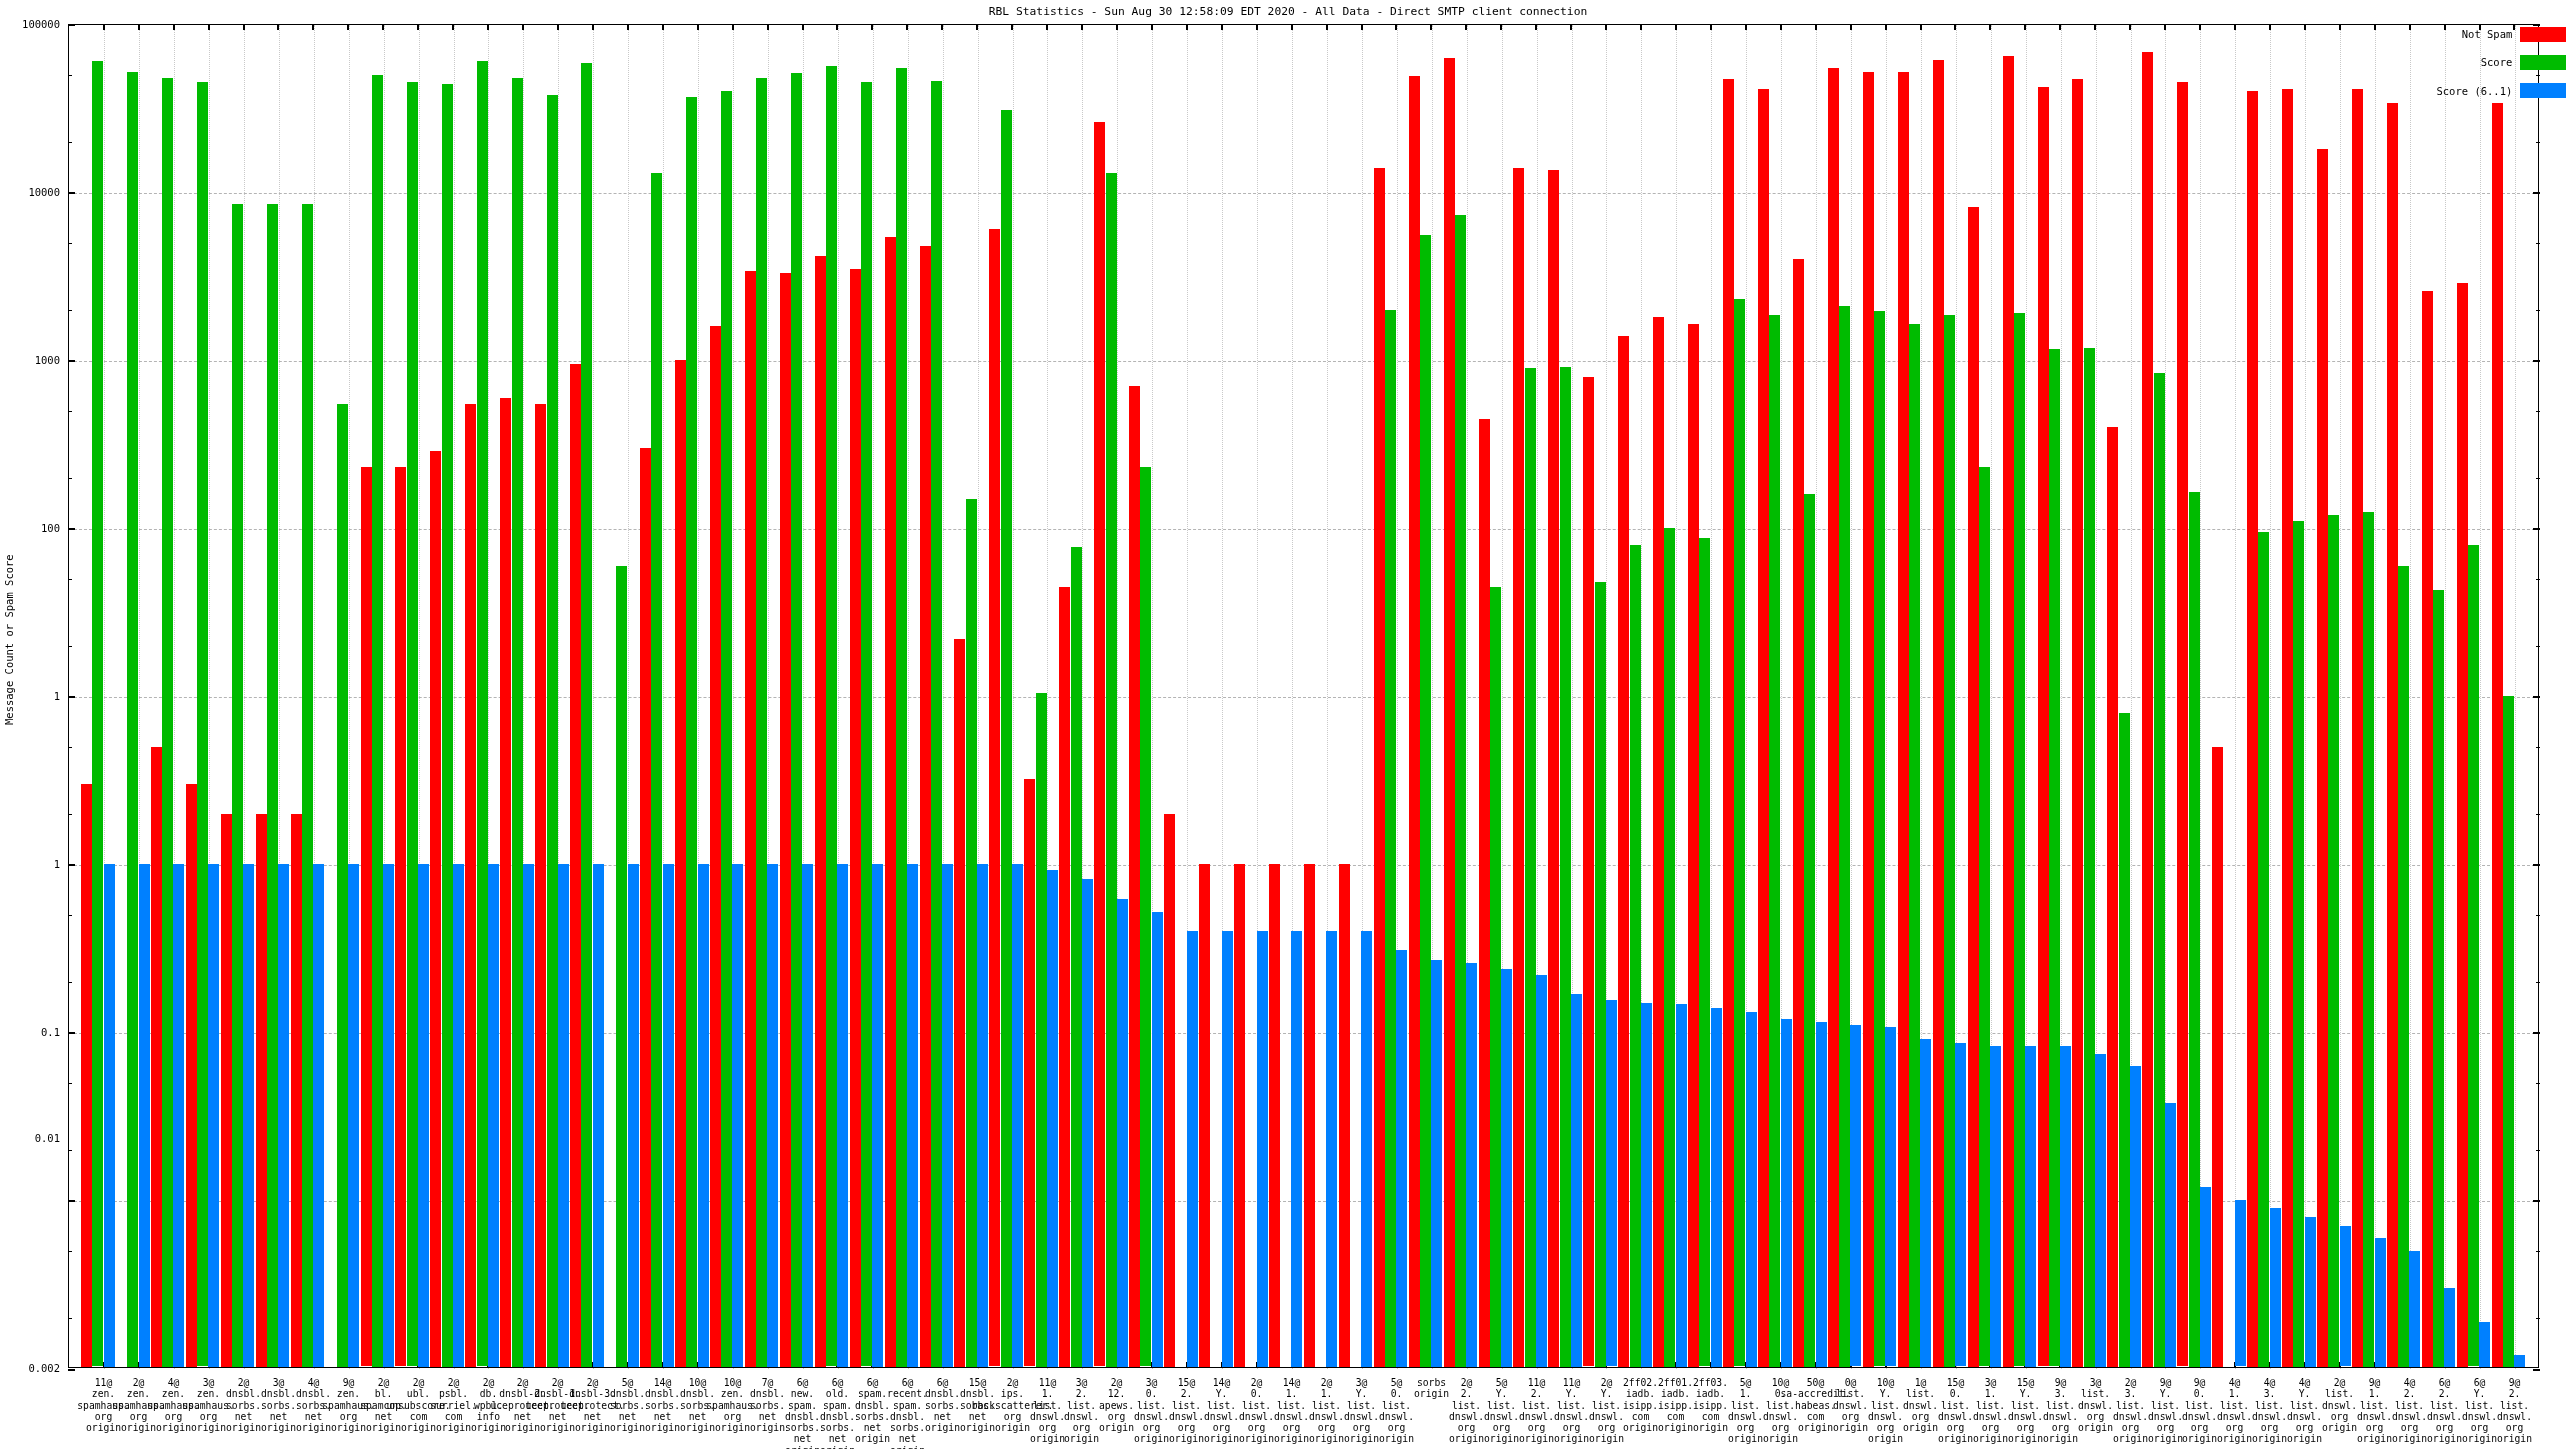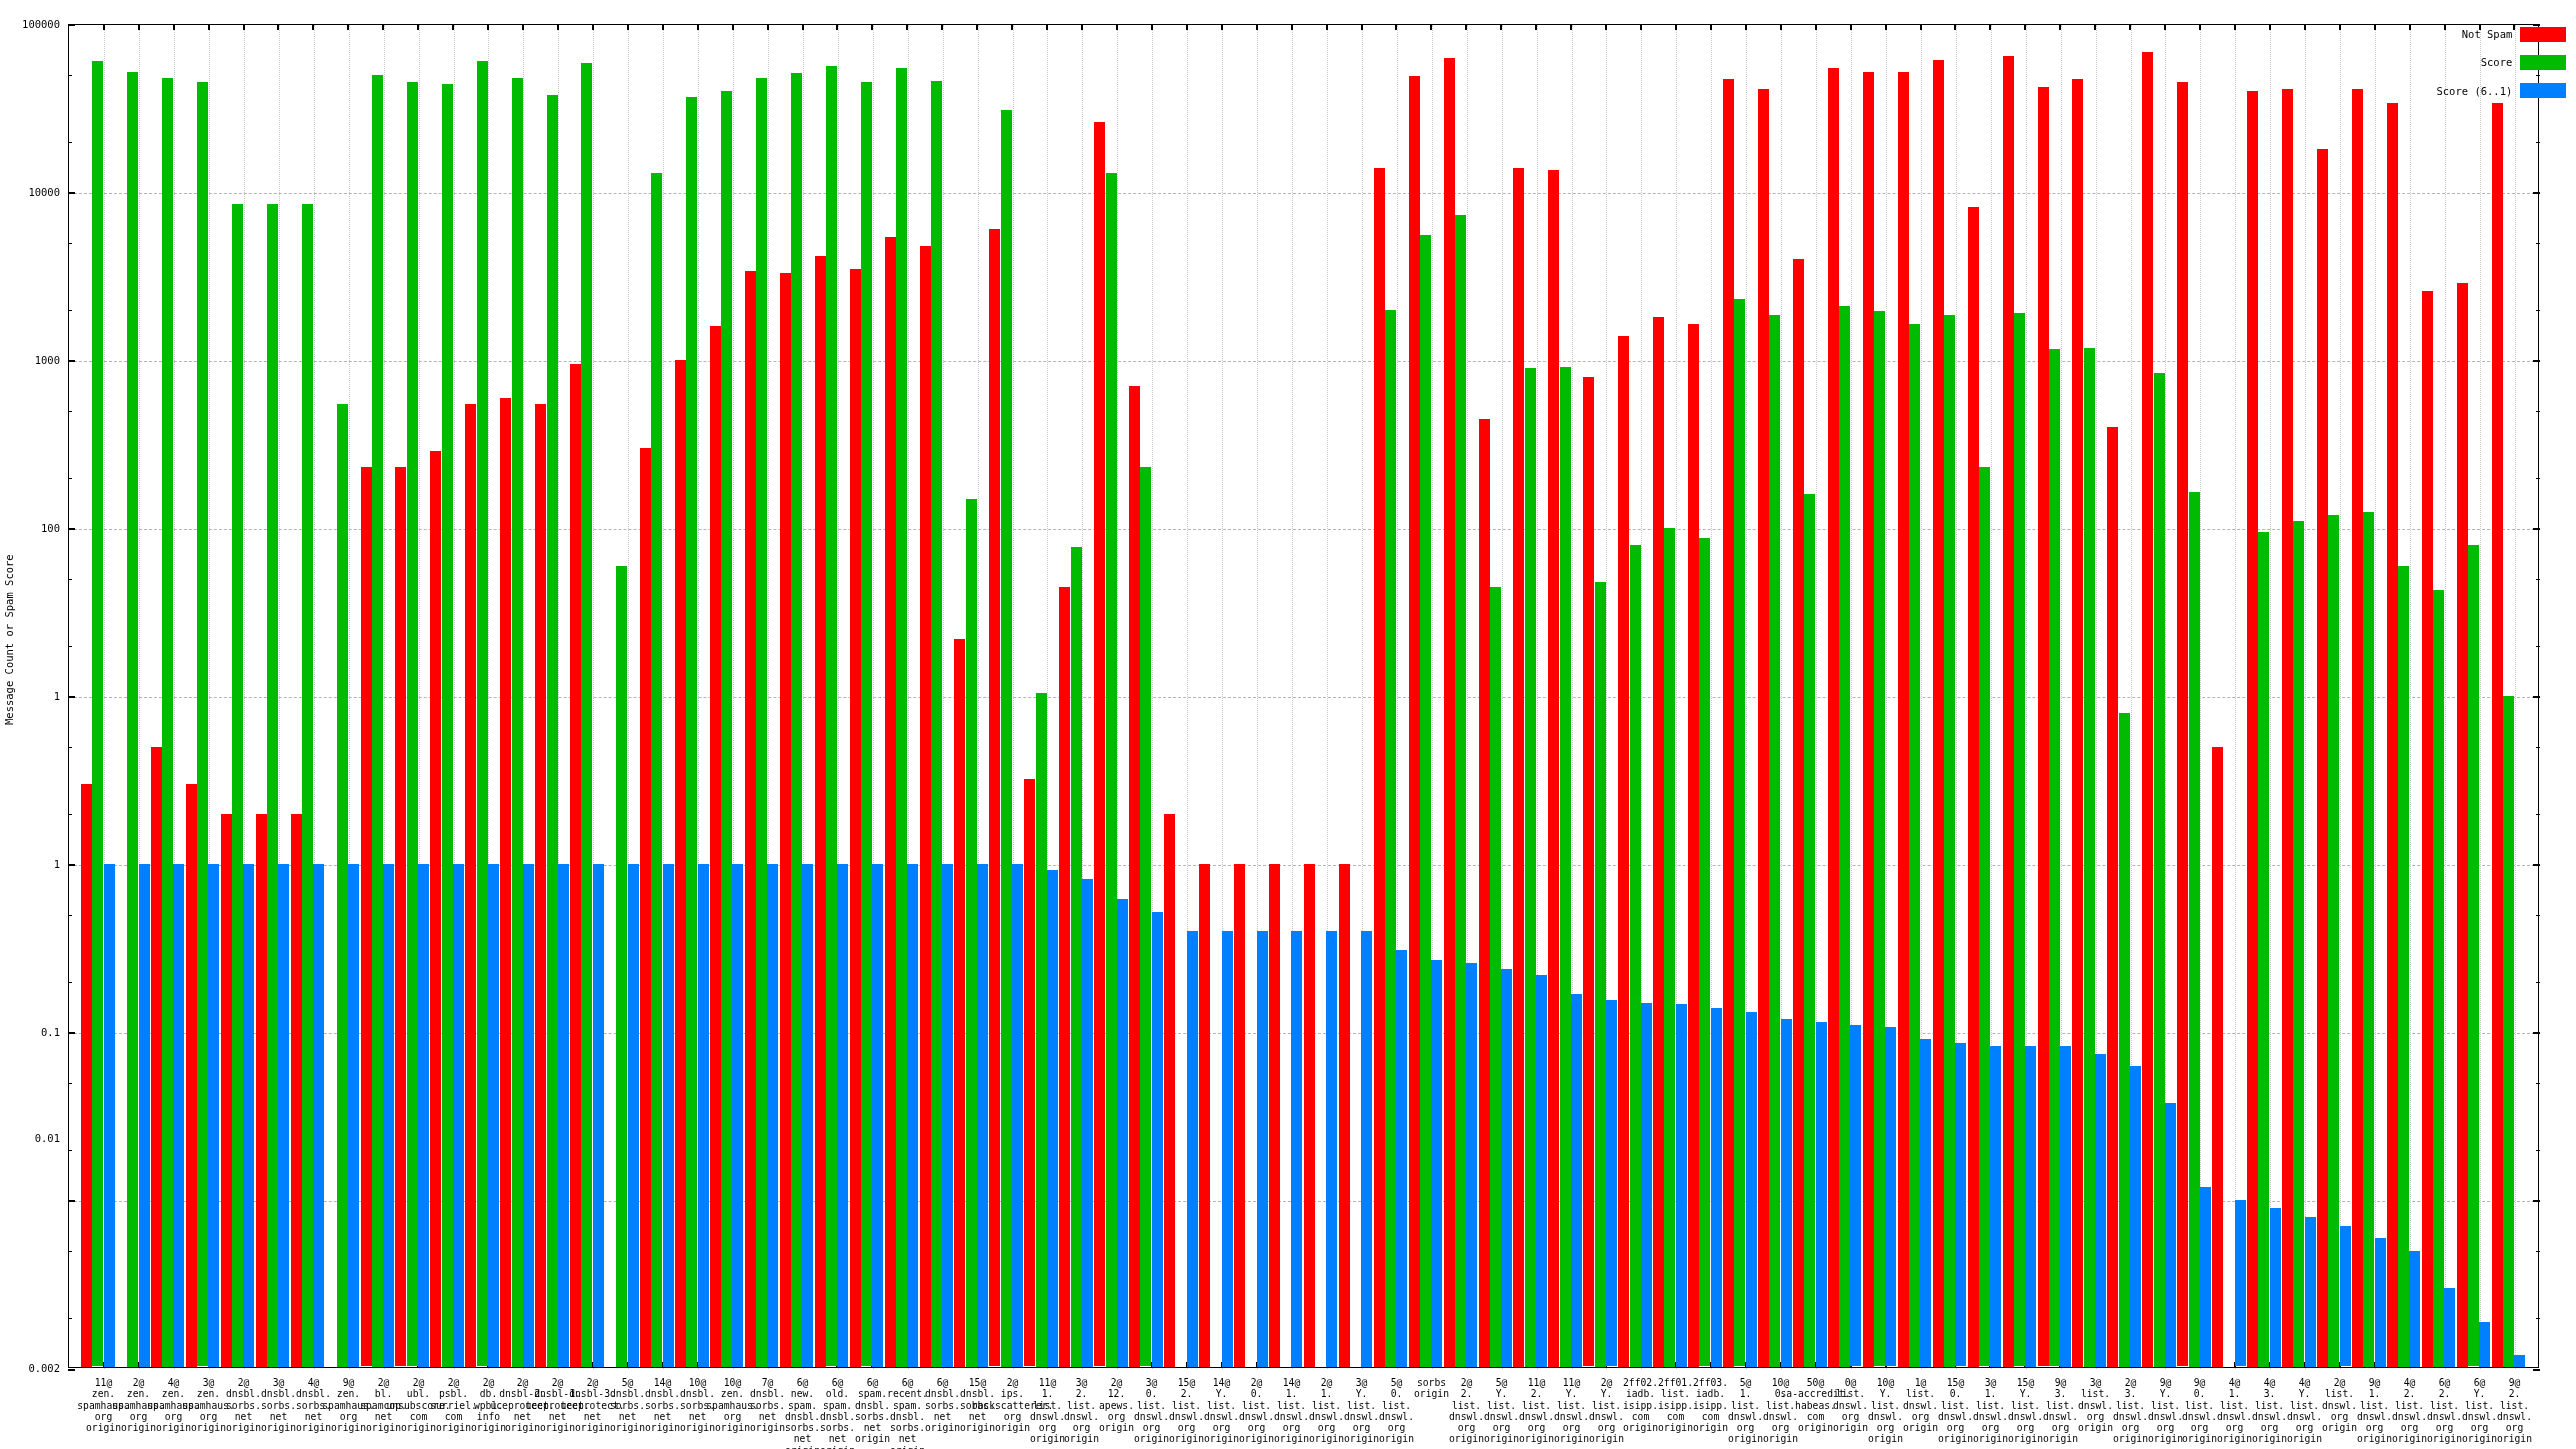--- a/index.html
+++ b/index.html
@@ -16,20 +16,21 @@
   .ylab{position:absolute;left:3.2px;top:725px;transform:rotate(-90deg);transform-origin:left top;font-size:10.5px;white-space:nowrap;}
   .legend{position:absolute;top:27px;right:9.7px;}
   .legend-row{display:flex;align-items:center;justify-content:flex-end;margin-bottom:13.7px;}
   .legend-label{font-size:10.5px;margin-right:8px;white-space:pre;}
   .legend-swatch{width:46px;height:14.5px;}
 </style>
 </head>
 <body>
 
 <div id="chart">
+  <div class="title">RBL Statistics - Sun Aug 30 12:58:09 EDT 2020 - All Data - Direct SMTP client connection</div>
   <div class="ylab">Message Count or Spam Score</div>
   <div class="plot" id="plot" style="left: 68px; top: 24px; width: 2471px; height: 1344px;">
       <div class="hgrid" style="top: 168px; width: 2471px;"></div>
       <div class="hgrid" style="top: 336px; width: 2471px;"></div>
       <div class="hgrid" style="top: 504px; width: 2471px;"></div>
       <div class="hgrid" style="top: 672px; width: 2471px;"></div>
       <div class="hgrid" style="top: 840px; width: 2471px;"></div>
       <div class="hgrid" style="top: 1008px; width: 2471px;"></div>
       <div class="hgrid" style="top: 1176px; width: 2471px;"></div>
       <div class="vgrid" style="left: 35px; height: 1344px;"></div>
@@ -622,21 +623,21 @@
 iadb.
 isipp.
 com
 origin</div>
       <div class="tick" style="left: 1675px; top: 24px; width: 1.6px; height: 6.4px;"></div>
       <div class="tick" style="left: 1675px; top: 1362px; width: 1.6px; height: 6.4px;"></div>
       <div class="bar" style="left: 1653px; top: 317px; width: 11.3px; height: 1050px; background: rgb(255, 0, 0);"></div>
       <div class="bar" style="left: 1664px; top: 528px; width: 11.3px; height: 839px; background: rgb(0, 187, 0);"></div>
       <div class="bar" style="left: 1676px; top: 1004px; width: 11.3px; height: 363px; background: rgb(0, 128, 255);"></div>
       <div class="xlabel" style="left: 1615px; top: 1377px; width: 121px;">2ff01.
-list.
+iadb.
 isipp.
 com
 origin</div>
       <div class="tick" style="left: 1710px; top: 24px; width: 1.6px; height: 6.4px;"></div>
       <div class="tick" style="left: 1710px; top: 1362px; width: 1.6px; height: 6.4px;"></div>
       <div class="bar" style="left: 1688px; top: 324px; width: 11.3px; height: 1043px; background: rgb(255, 0, 0);"></div>
       <div class="bar" style="left: 1699px; top: 538px; width: 11.3px; height: 828px; background: rgb(0, 187, 0);"></div>
       <div class="bar" style="left: 1711px; top: 1008px; width: 11.3px; height: 359px; background: rgb(0, 128, 255);"></div>
       <div class="xlabel" style="left: 1650px; top: 1377px; width: 121px;">2ff03.
 iadb.

